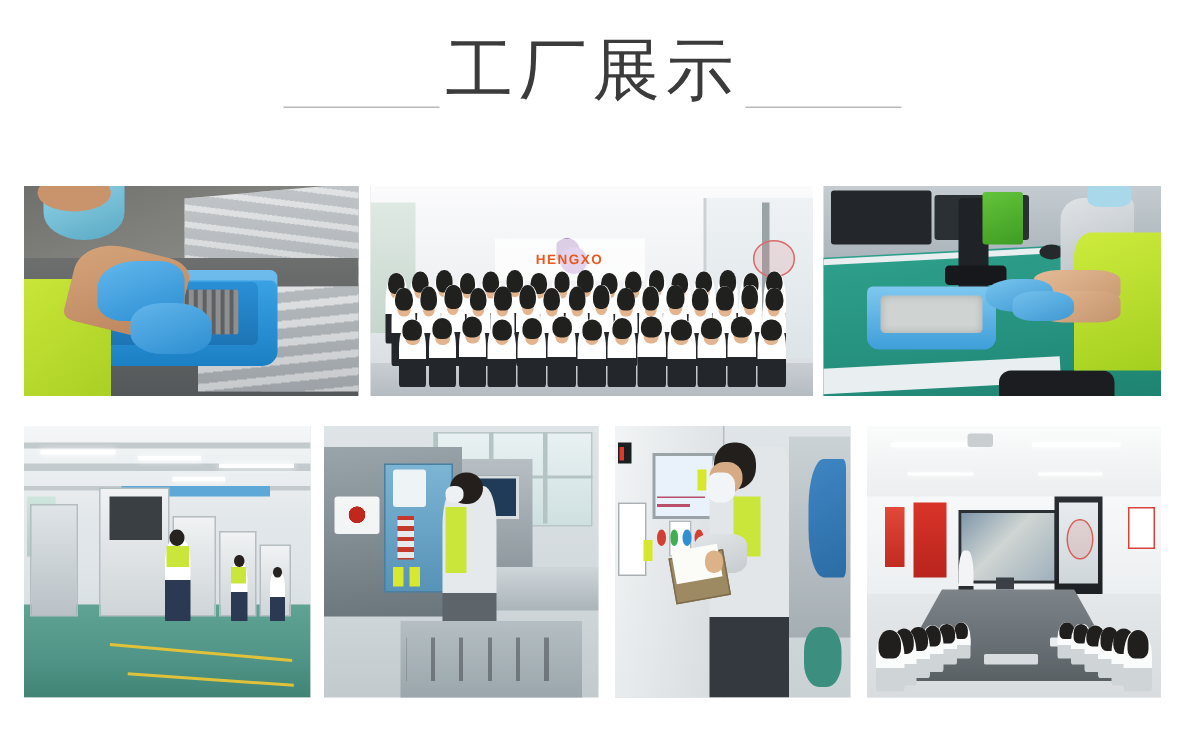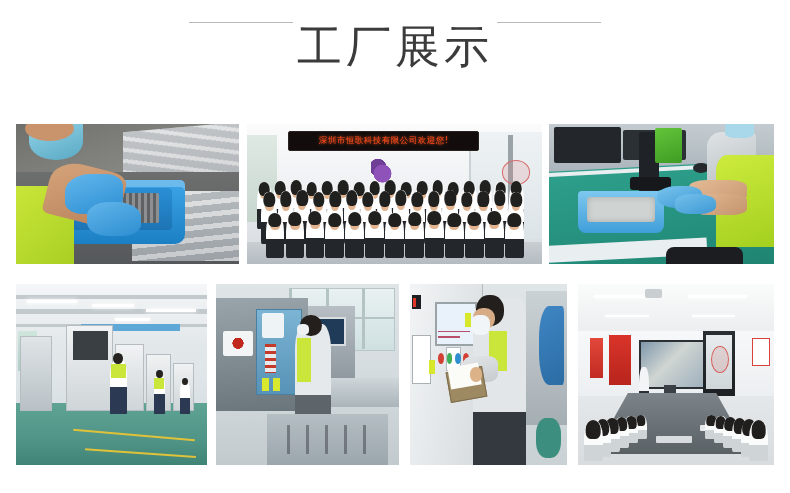--- a/index.html
+++ b/index.html
@@ -22,21 +22,21 @@
 
   
   .header {
     position: absolute;
     left: 0; top: 22px;
     width: 790px;
     text-align: center;
   }
   .title-row {
     display: flex;
-    align-items: flex-start;
+    align-items: flex-end;
     justify-content: center;
     gap: 0px;
   }
   .rule {
     height: 1px;
     background: #b9b9b9;
     width: 104px;
   }
   .rule.left { margin-right: 4px; }
   .rule.right { margin-left: 4px; }
@@ -343,22 +343,22 @@
 
     <div class="photo" style="left:247px; top:124px; width:295px; height:140px;">
       <div class="scene">
         <div class="b p2-bg"></div>
         <div class="b p2-wall"></div>
         <div class="b p2-glassL"></div>
         <div class="b p2-glassR"></div>
         <div class="b p2-doorfrm"></div>
         <div class="b p2-seal"></div>
         <div class="b p2-plant"></div>
-        <div class="b p2-led">
-          <span class="p2-led-txt">深圳市恒歌科技有限公司欢迎您!</span>
+        <div class="b p2-logo-bd">
+          <span class="p2-logo">HENGXO</span>
         </div>
         <div class="b p2-floor"></div>
         <div class="b p2-crowd" id="crowd2">
             <div class="p2-person" style="left: 1.5%; width: 5.2%; height: 60%; bottom: 38%; z-index: 1;">
               <div class="p2-face"></div>
               <div class="p2-hair"></div>
             </div>
             <div class="p2-person" style="left: 7.05882%; width: 5.2%; height: 61%; bottom: 38%; z-index: 1;">
               <div class="p2-face"></div>
               <div class="p2-hair"></div>

